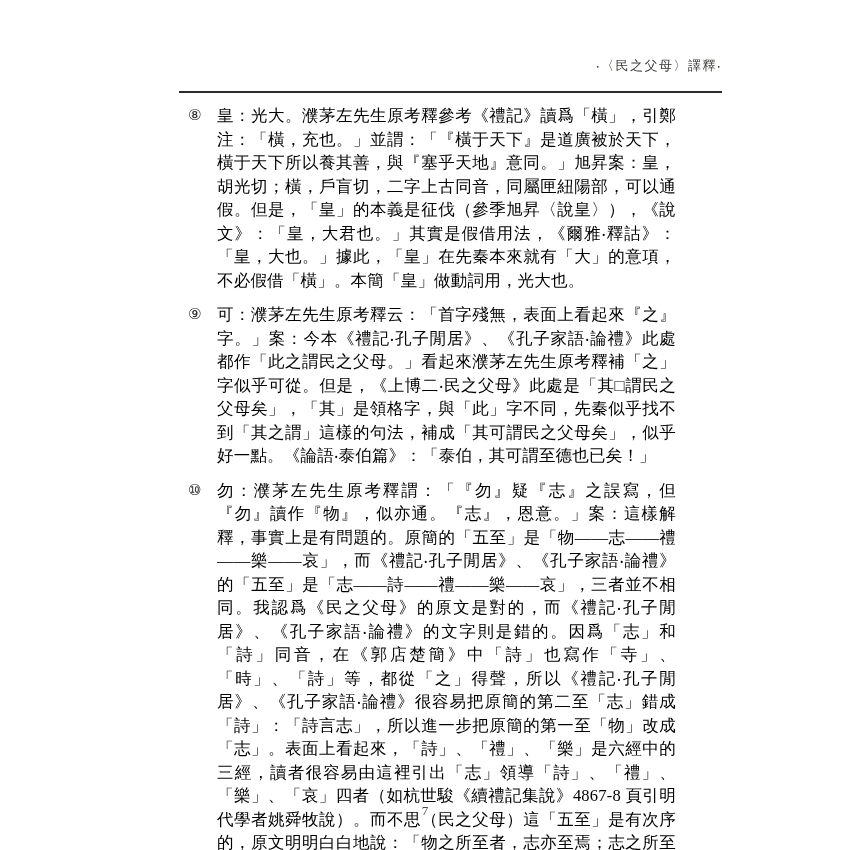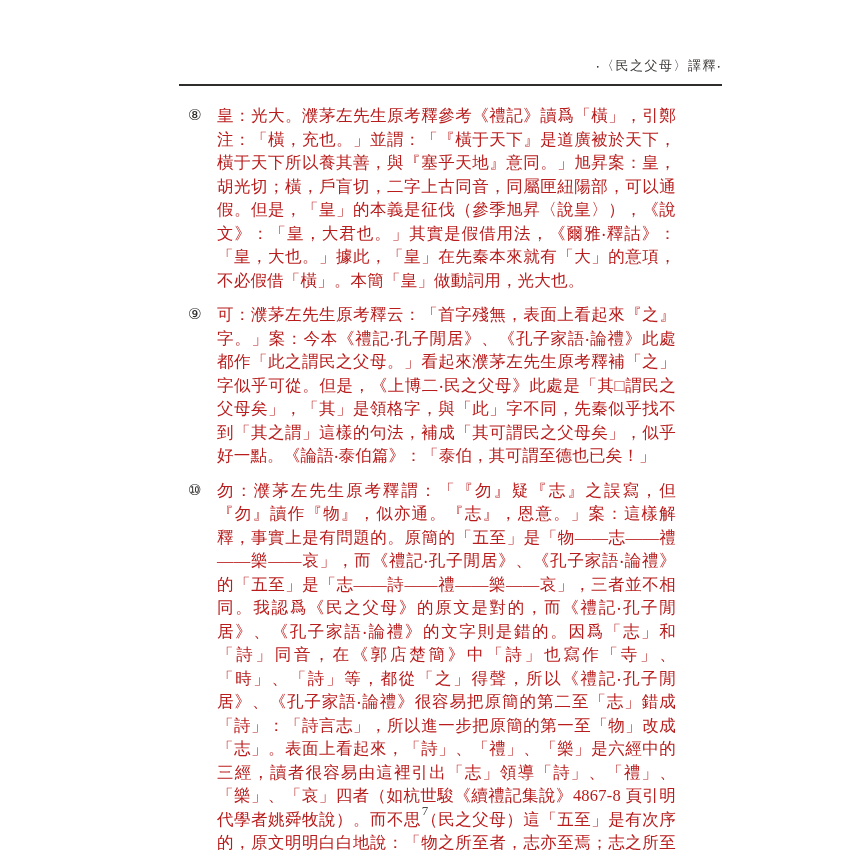--- a/index.html
+++ b/index.html
@@ -18,21 +18,21 @@
   }
   .running-header {
     position: absolute;
     top: 56px;
     left: 179px;
     width: 543px;
     text-align: right;
     font-size: 13px;
     letter-spacing: 1.5px;
     color: #3c3a38;
-    padding-bottom: 9px;
+    padding-bottom: 16px;
     border-bottom: 2px solid #2f2d2b;
   }
   .body-column {
     position: absolute;
     top: 104px;
     left: 188px;
     width: 488px;
   }
   .footnote {
     display: flex;
@@ -46,21 +46,21 @@
     color: #2e2c2b;
     font-family: "DejaVu Sans", sans-serif;
   }
   .fn-text {
     flex: 1;
     font-size: 16.5px;
     line-height: 23.5px;
     text-align: justify;
     text-justify: inter-character;
     letter-spacing: 0.2px;
-    color: #b91c1c;
+    color: #000000;
   }
   .page-number {
     position: absolute;
     top: 803px;
     left: 0;
     width: 850px;
     text-align: center;
     font-size: 13px;
     color: #4a4846;
   }

